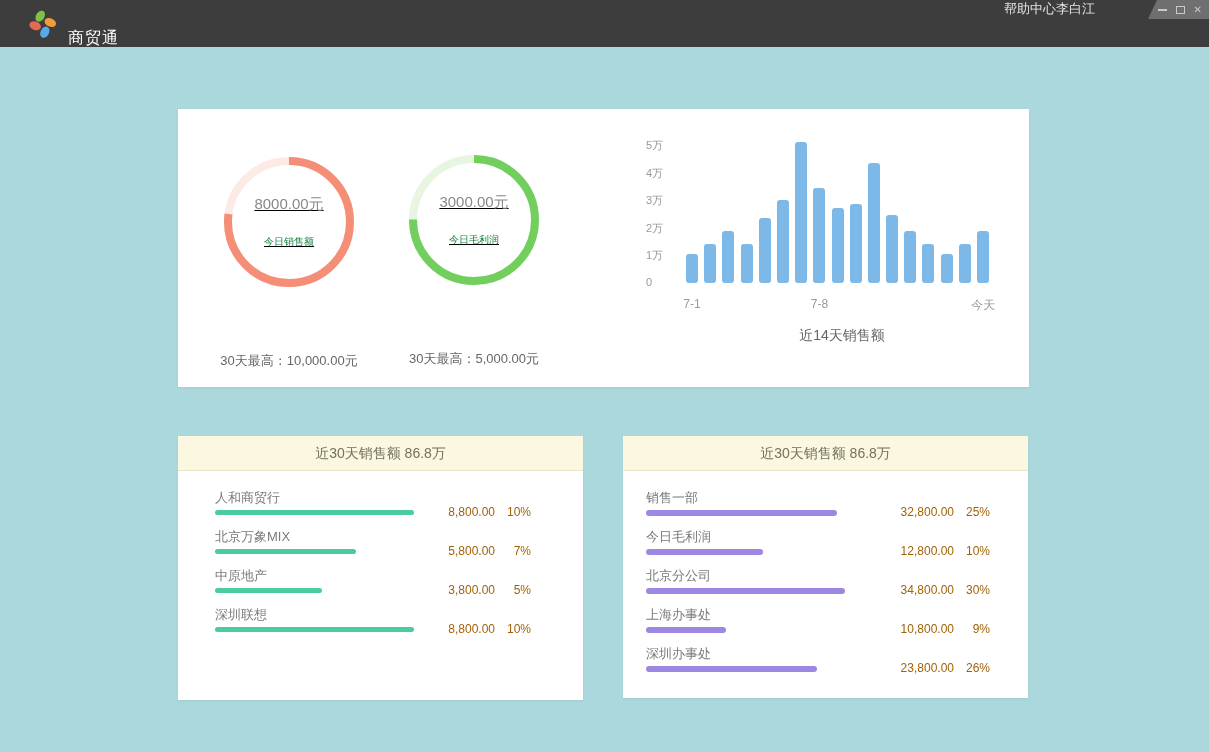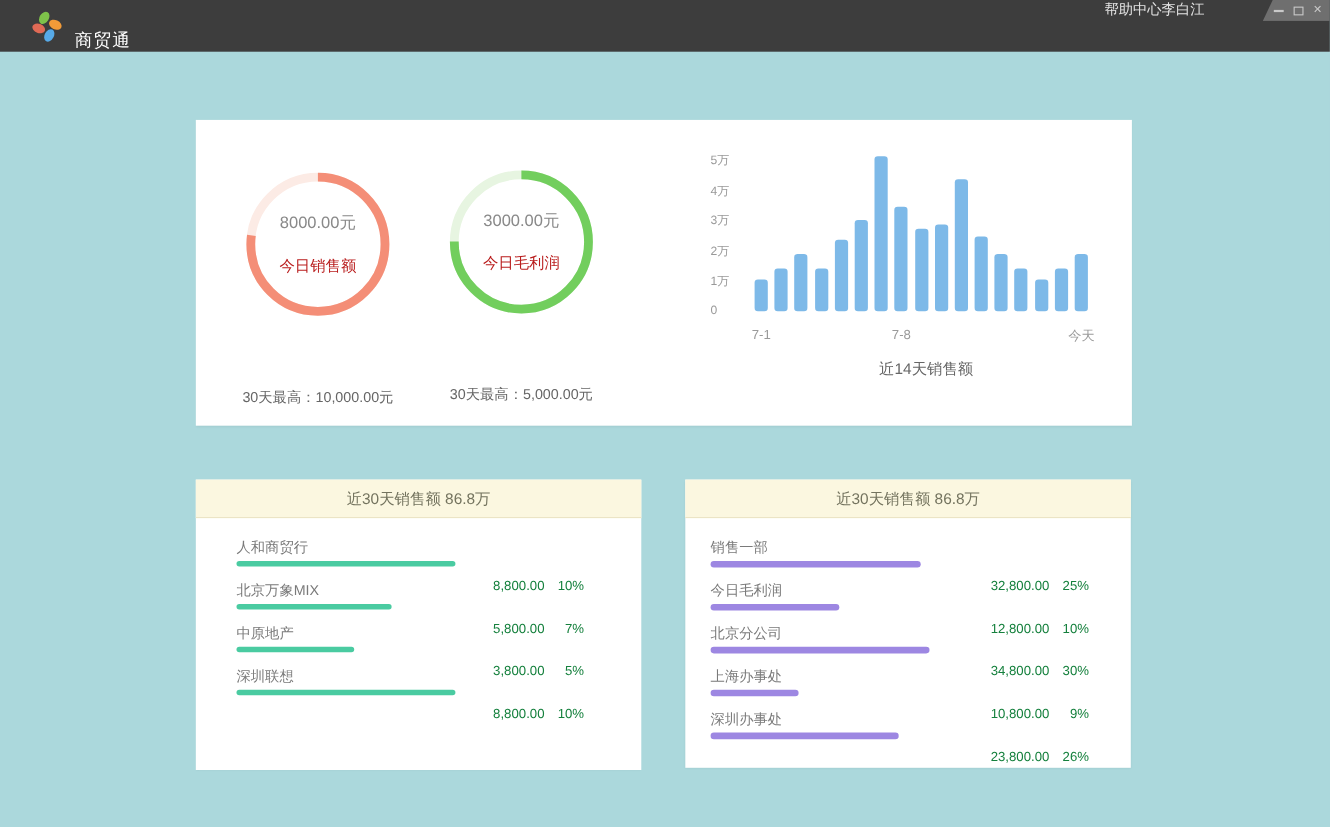--- a/index.html
+++ b/index.html
@@ -35,24 +35,24 @@
   .card { position:absolute; background:#fff; box-shadow:0 1px 2px rgba(0,0,0,.06); }
   .card-top { left:178px; top:109px; width:851px; height:278px; }
   .card-bl  { left:178px; top:436px; width:405px; height:264px; }
   .card-br  { left:623px; top:436px; width:405px; height:262px; }
 
   
   .ring-module { position:absolute; width:132px; }
   .ring-box { position:relative; width:132px; height:132px; }
   .ring-center {
     position:absolute; inset:0; display:flex; flex-direction:column;
-    align-items:center; justify-content:center; gap:21px;
+    align-items:center; justify-content:center; gap:21px;text-decoration:underline;
   }
   .ring-value { font-size:15px; color:#898989; }
-  .ring-label { font-size:14px; color:#b91c1c; }
+  .ring-label { font-size:10px; color:#15803d; }
   .ring-caption {
     position:absolute; top:196px; left:-54px; width:240px;
     text-align:center; font-size:13px; color:#666;
   }
 
   
   .ylabels { position:absolute; left:468px; top:0; width:34px; height:174px; }
   .ylabel { position:absolute; left:0; font-size:11px; color:#999; }
   .vbars {
     position:absolute; left:508px; top:0; width:306px; height:174px;
@@ -72,21 +72,21 @@
     background:#fbf7e0; border-bottom:1px solid #ebe4c5;
     font-size:14px; color:#73735e;
   }
   .hcard-body { padding-top:19px; }
   .hrow { position:relative; height:39px; }
   .card-bl .hrow { padding-left:37px; }
   .card-br .hrow { padding-left:23px; }
   .hrow-name { font-size:13px; color:#7a7a7a; line-height:15px; }
   .hrow-bar { height:5px; border-radius:3px; margin-top:5px; }
   .card-br .hrow-bar { height:6px; }
-  .hrow-vals { position:absolute; top:15px; font-size:12px; color:#15803d;margin-top:20px; }
+  .hrow-vals { position:absolute; top:15px; font-size:12px; color:#a16207; }
   .card-bl .hrow-vals { right:52px; }
   .card-br .hrow-vals { right:38px; }
   .hrow-vals .v { display:inline-block; min-width:64px; text-align:right; }
   .hrow-vals .p { display:inline-block; min-width:36px; text-align:right; }
 </style>
 </head>
 <body>
 
 <div class="titlebar">
   <svg class="logo" viewBox="0 0 30 30">

